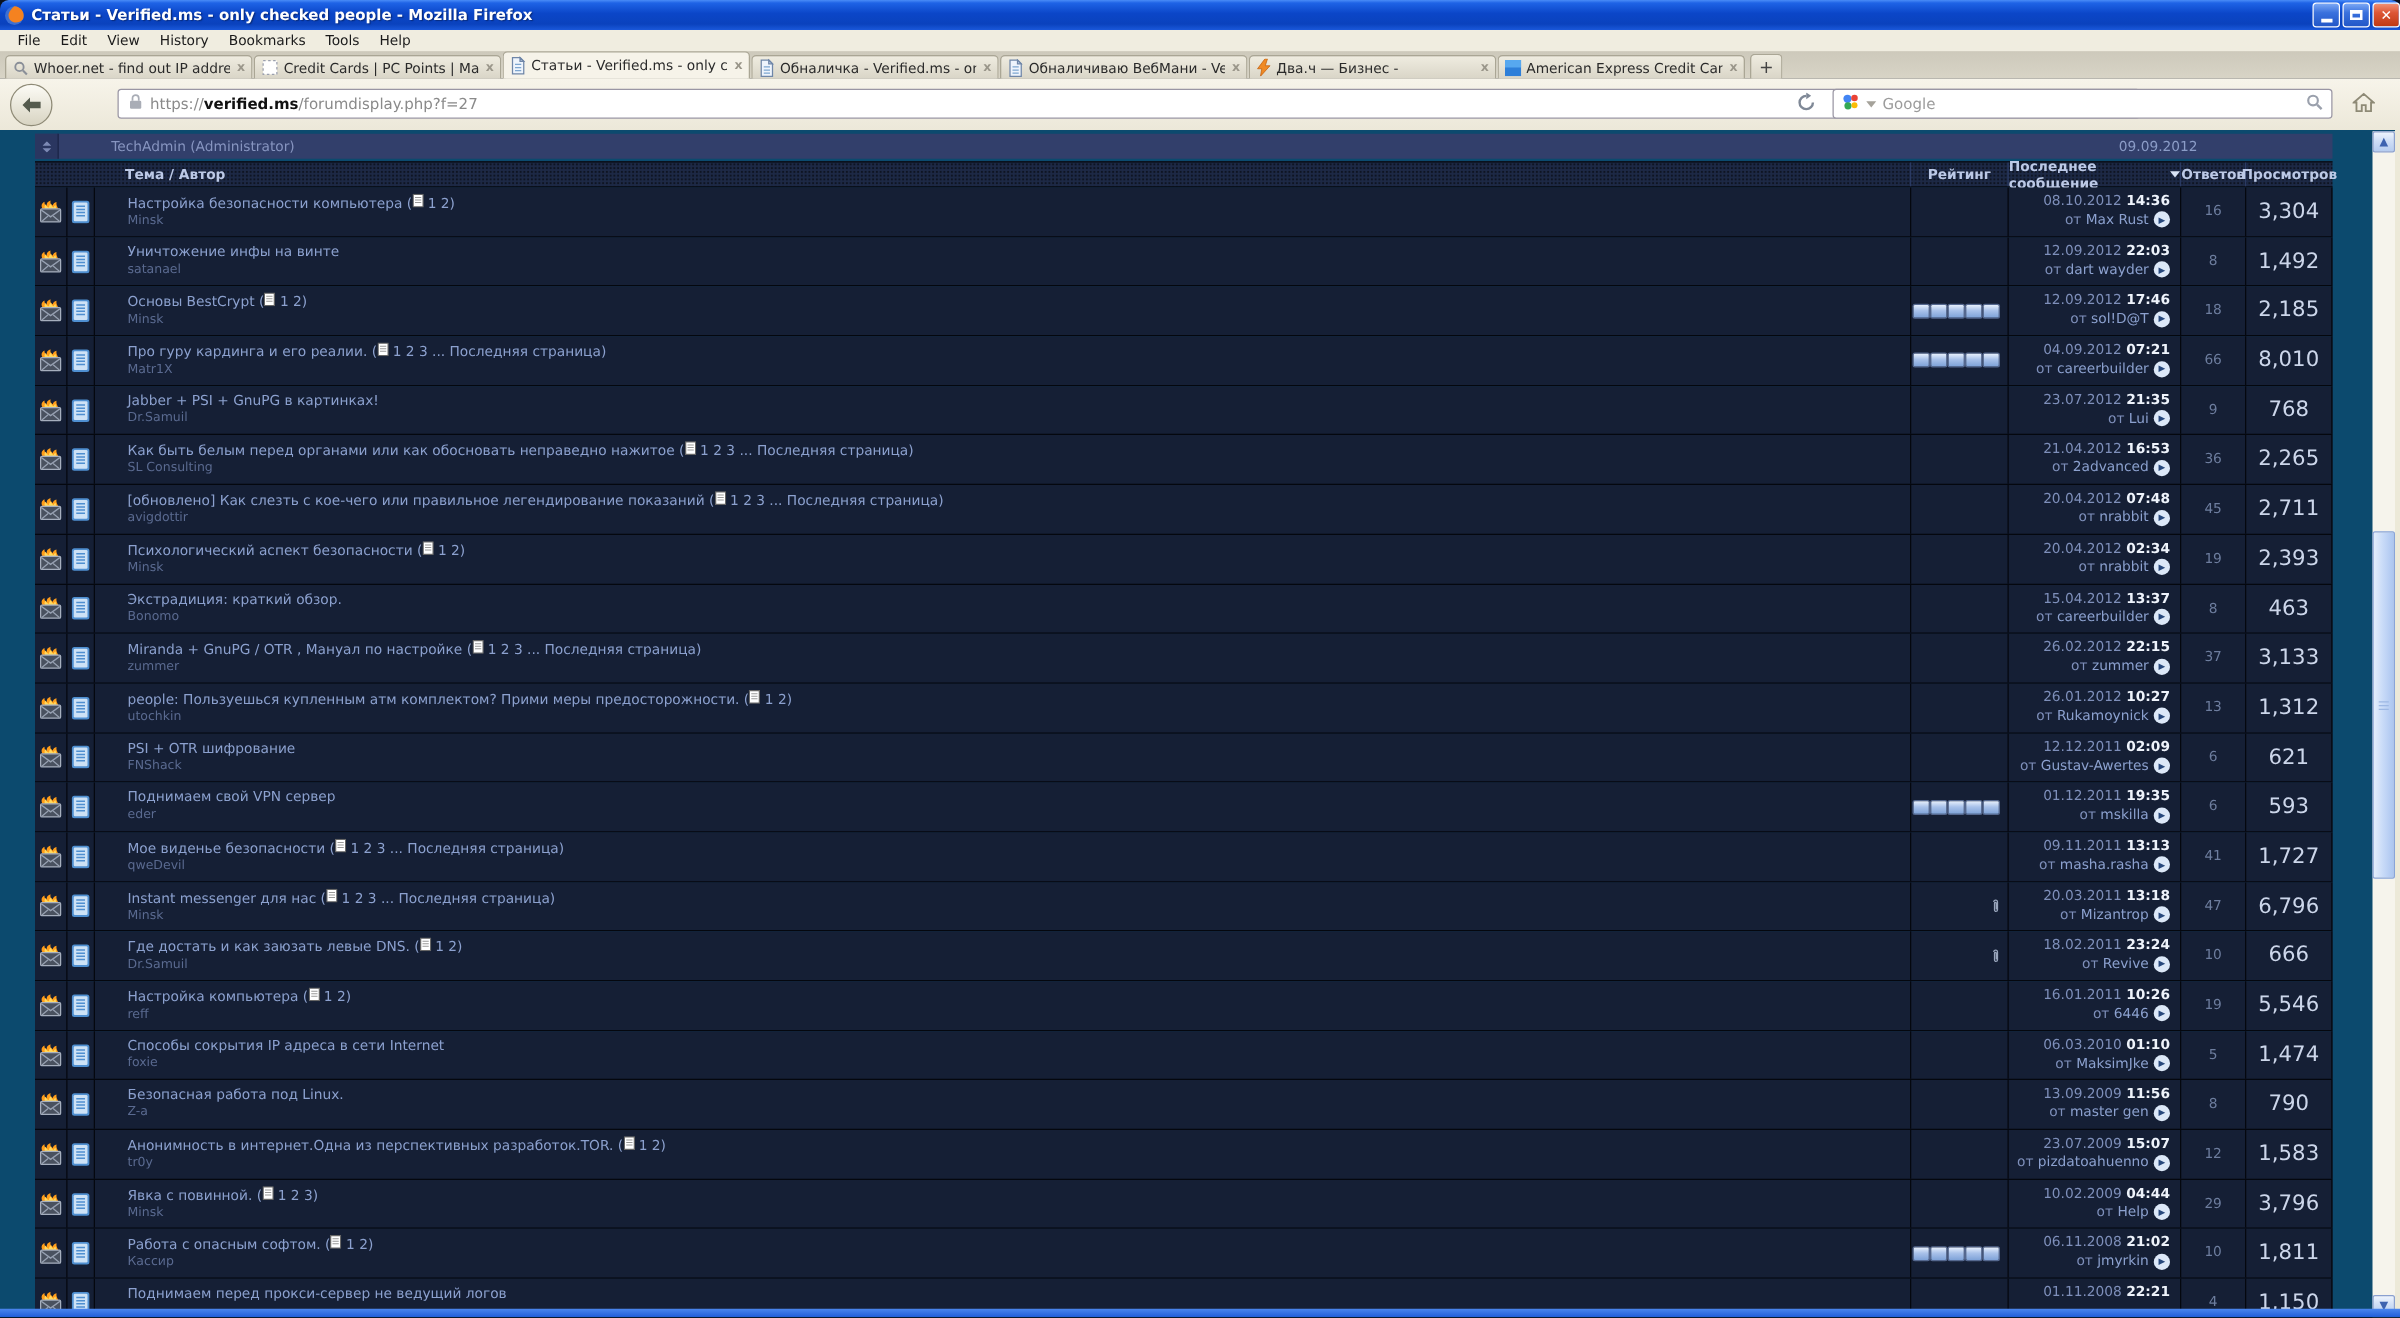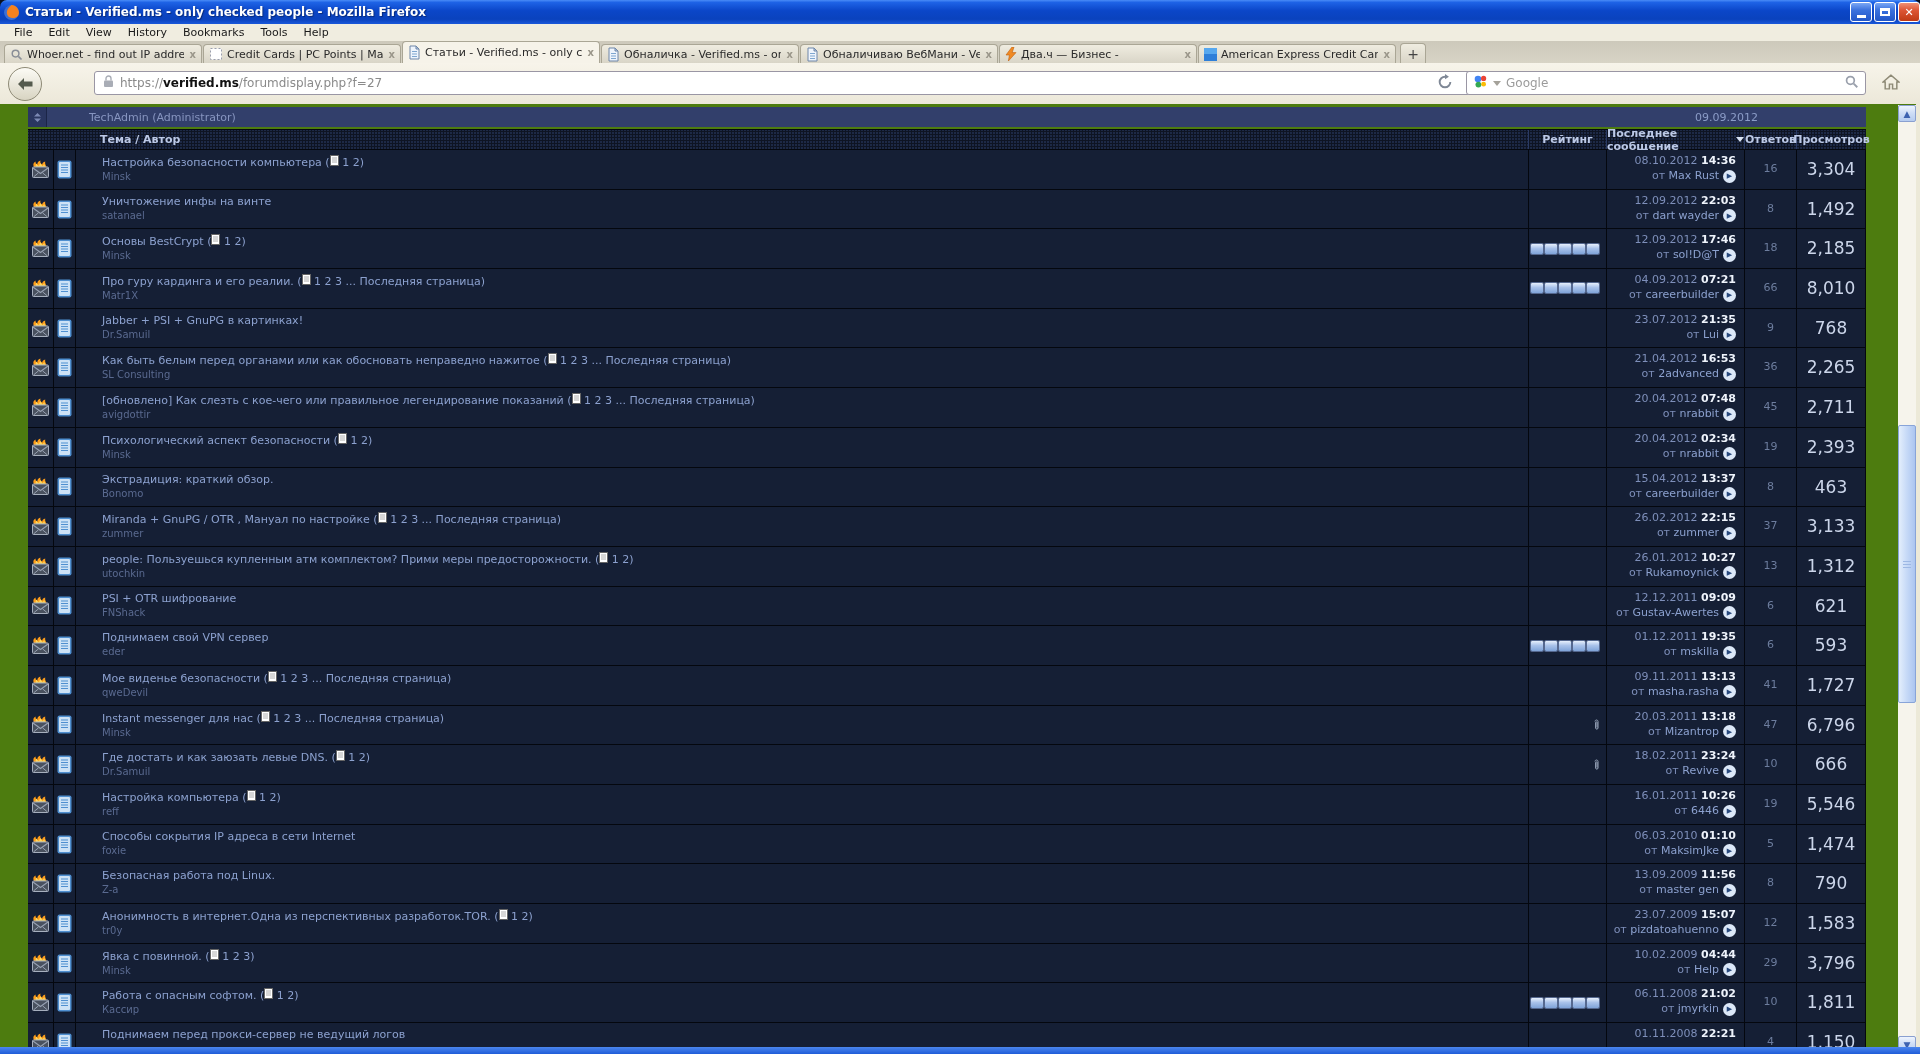--- a/index.html
+++ b/index.html
@@ -47,21 +47,21 @@
   .url-dim{color:#8a8a8a;}
   .url-host{color:#111;font-weight:bold;}
   .url-right{margin-left:auto;display:flex;align-items:center;gap:6px;}
   .drop-arrow{width:0;height:0;border-left:4px solid transparent;border-right:4px solid transparent;border-top:5px solid #a5a29a;}
   .refreshbtn{position:absolute;left:1437px;top:11px;}
   .searchbox{position:absolute;left:1466px;top:8px;width:400px;height:24px;background:#fff;border:1px solid #9a96a4;
     border-radius:3px;box-sizing:border-box;display:flex;align-items:center;padding:0 6px;gap:5px;}
   .search-text{color:#9b9b9b;font-size:12px;flex:1;}
   .homebtn{position:absolute;left:1882px;top:11px;}
   
-  .content{position:absolute;top:104px;left:0;right:0;bottom:0;background:#4d7c0f;overflow:hidden;}
+  .content{position:absolute;top:104px;left:0;right:0;bottom:0;background:#0c4a6e;overflow:hidden;}
   .ftable{position:absolute;left:28px;top:0;width:1838px;}
   .modbar{position:absolute;left:0;top:3px;width:100%;height:20px;background:#323f6b;display:flex;align-items:center;box-sizing:border-box;}
   .mod-toggle{width:18px;height:100%;background:#2a3660;border-right:1px solid #1b2547;display:flex;align-items:center;justify-content:center;}
   .mod-text{color:#8795c0;padding-left:42px;}
   .mod-date{position:absolute;right:108px;color:#8b9cc7;}
   .thead{position:absolute;left:0;top:25px;width:100%;height:21px;display:flex;box-sizing:border-box;
     background:#1d2946;
     background-image:radial-gradient(rgba(0,0,0,.5) 1px,transparent 1.2px);background-size:3px 3px;
     border-top:1px solid #05080f;border-bottom:1px solid #05080f;color:#bcc9e6;font-weight:bold;}
   .thead>div{display:flex;align-items:center;justify-content:center;box-sizing:border-box;}
@@ -736,21 +736,21 @@
                   <path d="M4 5 h7 M4 7.5 h7 M4 10 h7 M4 12.5 h7" stroke="#4f8fd0" stroke-width="1.2"></path>
                 </svg>
               </span>
             </div>
             <div class="cell c-title">
               <div class="t-line1"><a class="t-link">PSI + OTR шифрование</a></div>
               <div class="t-author">FNShack</div>
             </div>
             <div class="cell c-rating"></div>
             <div class="cell c-last">
-              <div class="lp1"><span class="lp-date">12.12.2011 </span><b class="lp-time">09:09</b></div>
+              <div class="lp1"><span class="lp-date">12.12.2011 </span><b class="lp-time">02:09</b></div>
               <div class="lp2"><span class="lp-from">от </span><a class="lp-user">Gustav-Awertes</a><span class="goto">▶</span></div>
             </div>
             <div class="cell c-replies">6</div>
             <div class="cell c-views">621</div>
           </div>
           <div class="row">
             <div class="cell c-ic1">
               <span class="icw" style="display: inline-flex; align-items: center;">
                 <svg width="21" height="19" viewBox="0 0 21 19">
                   <path d="M4 7 C2.6 4.4 3.4 2.6 5.6 1.4 C5.4 3.4 6.2 4.2 7.4 4.6 C7.2 2.6 8 1.2 10.4 0.4 C10 2.8 10.8 3.8 12.2 4.4 C12.6 2.8 13.4 2 15.2 1.6 C14.8 4 15.8 5.4 16.6 7 Z" fill="#ff9d1a"></path>

